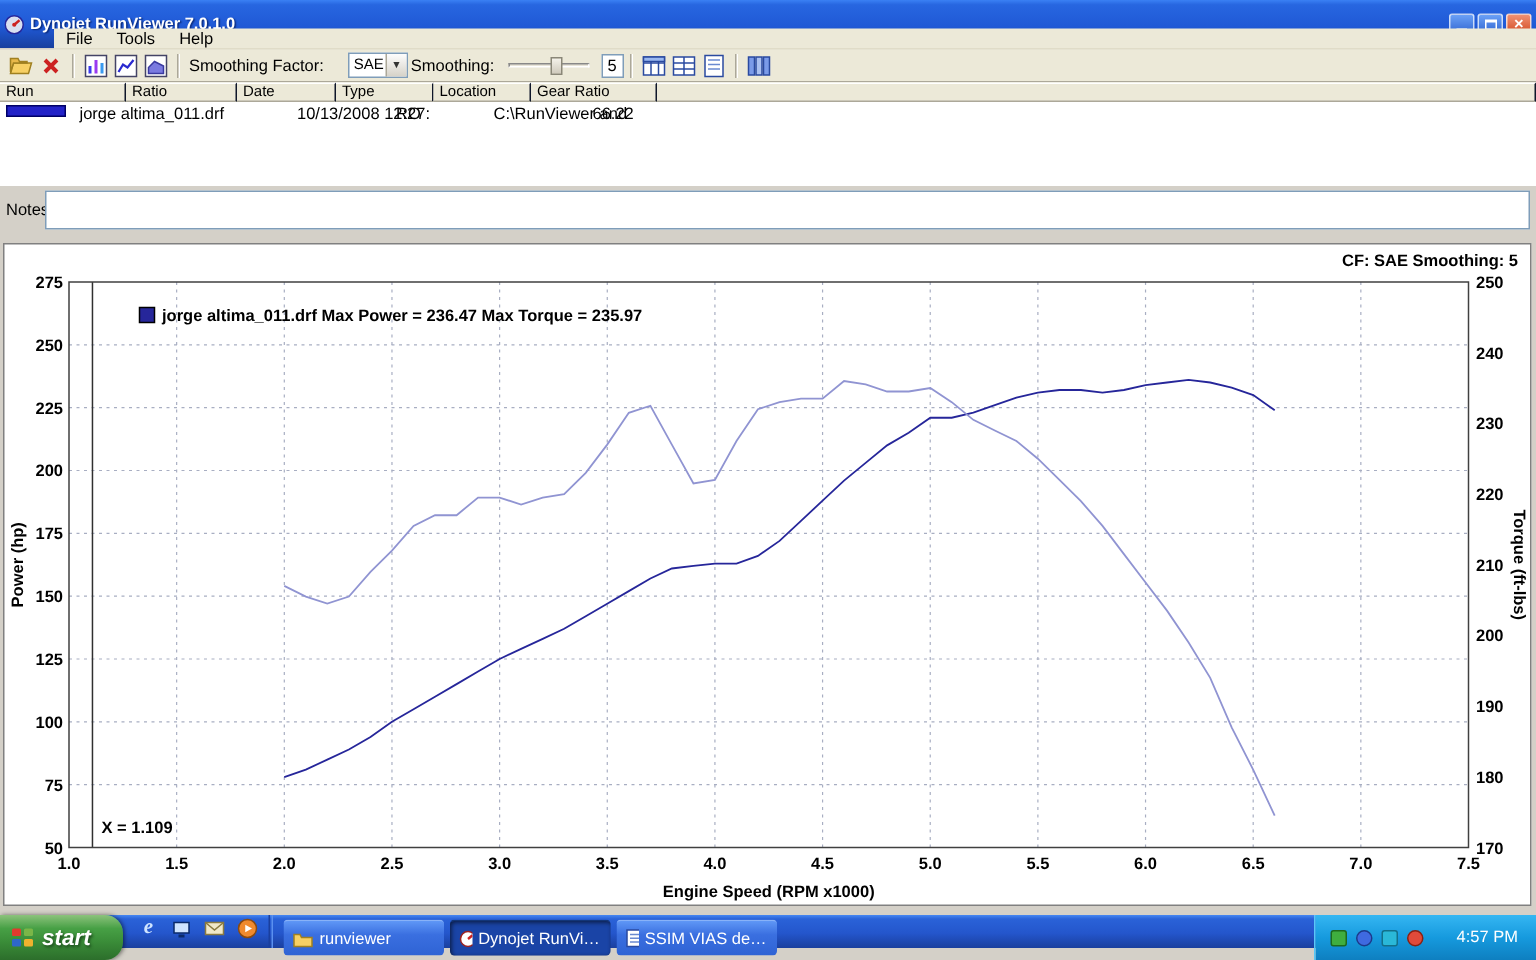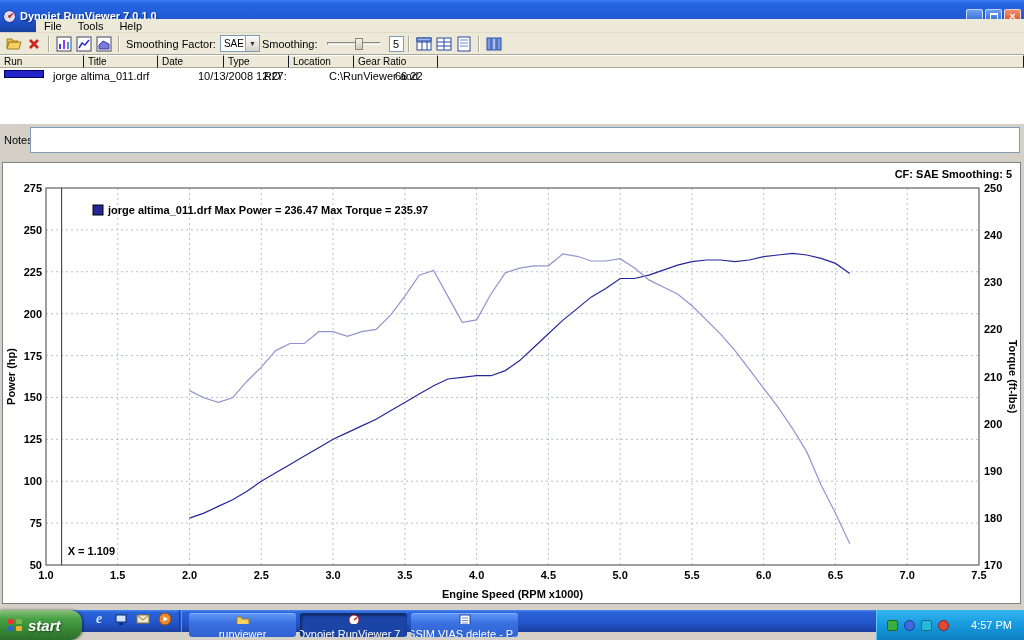--- a/index.html
+++ b/index.html
@@ -20,21 +20,21 @@
   .glyph-max { width:8px; height:7px; border:1px solid #fff; border-top:2px solid #fff; }
 
   
   .menubar { position:absolute; left:0; top:19px; width:1024px; height:14px; background:#ece9d8; display:flex; align-items:center; border-bottom:1px solid #e0dcc8;margin-left:36px; }
   .menu-item { padding:0 8px; height:14px; line-height:14px; }
   .toolbar { position:absolute; left:0; top:33px; width:1024px; height:22px; background:#ece9d8; border-bottom:1px solid #aca899;
     display:flex; align-items:center; padding-left:4px; }
   .tb-icon { width:20px; height:18px; display:flex; align-items:center; justify-content:center; border:1px solid transparent; }
   .tb-sep { width:2px; height:16px; border-left:1px solid #aca899; border-right:1px solid #fff; margin:0 4px; }
   .tb-label { margin:0 4px 0 2px; }
-  .combo { display:flex; width:40px; height:17px; border:1px solid #7f9db9; background:#fff; align-items:center; }
+  .combo { display:flex; width:40px; height:17px; border:1px solid #7f9db9; background:#fff; align-items:center;margin-left:12px; }
   .combo .val { flex:1; padding-left:3px; font-size:10px; }
   .combo .arrow { width:14px; height:15px; background:linear-gradient(180deg,#fdfdfd,#d6d2c8); border-left:1px solid #aca899; font-size:7px; display:flex; align-items:center; justify-content:center; color:#333; }
   .slider { position:relative; width:58px; height:16px; margin:0 3px; }
   .slider .groove { position:absolute; left:2px; right:2px; top:6px; height:3px; border:1px solid #888; border-bottom-color:#fff; border-right-color:#fff; background:#e8e4d8; }
   .slider .thumb { position:absolute; left:30px; top:2px; width:8px; height:12px; background:linear-gradient(180deg,#f4f2ea,#cfcabc); border:1px solid #8a8778; }
   .value-box { width:15px; height:16px; border:1px solid #7f9db9; background:#fff; text-align:center; line-height:15px; margin-left:3px; }
 
   
   .colheaders { position:absolute; left:0; top:55px; width:1024px; height:13px; display:flex; background:#ece9d8; }
   .hcell { height:13px; line-height:12px; padding-left:4px; font-size:10px; background:#ece9d8;
@@ -66,21 +66,21 @@
   .startbtn { height:30px; width:82px; border-radius:0 12px 12px 0;
     background:linear-gradient(180deg,#8cc27c 0%, #47a045 30%, #3a8c38 60%, #2c6e2b 100%);
     box-shadow:1px 0 3px rgba(0,0,0,.5); display:flex; align-items:center; gap:5px; padding:0 10px 0 7px;
     color:#fff; font-weight:bold; font-style:italic; font-size:15px; text-shadow:1px 1px 2px #1c4a1c; }
   .qlaunch { display:flex; align-items:center; gap:4px; margin-left:8px; }
   .ql-icon { width:18px; height:18px; display:flex; align-items:center; justify-content:center; }
   .tbar-sep { width:3px; height:22px; margin:0 5px; border-left:1px solid #1a3f9e; border-right:1px solid #5a90f0; }
   .tbtn { margin:3px 2px 0 2px; height:24px; width:107px; border-radius:3px;
     background:linear-gradient(180deg,#5f97f6 0%, #3a6fe0 40%, #2f63d4 100%);
     border-top:1px solid #88b2f8; color:#fff; display:flex; align-items:center; gap:4px; padding:0 6px;
-    font-size:11px; white-space:nowrap; overflow:hidden;flex-direction:column; }
+    font-size:11px; white-space:nowrap; overflow:hidden; }
   .tbtn.active { background:#1a44a6; box-shadow:inset 1px 1px 3px rgba(0,0,0,.6); border-top:1px solid #123578; }
   .tbtn .lbl { overflow:hidden; text-overflow:ellipsis; }
   .tray { margin-left:auto; height:30px; display:flex; align-items:center; gap:6px; padding:0 12px 0 10px;
     background:linear-gradient(180deg,#35b6f2 0%, #169ade 50%, #0e7fc0 100%);
     border-left:1px solid #58c8f8; color:#fff; }
   .tray-ico { width:11px; height:11px; border-radius:2px; }
   .clock { font-size:11px; color:#fff; margin-left:16px; }
 </style>
 </head>
 <body>
@@ -189,21 +189,21 @@
       <svg width="16" height="16">
         <rect x="1" y="2" width="4" height="12" fill="#7a9ae8" stroke="#2a4aa0"></rect>
         <rect x="6" y="2" width="4" height="12" fill="#aac0f0" stroke="#2a4aa0"></rect>
         <rect x="11" y="2" width="4" height="12" fill="#7a9ae8" stroke="#2a4aa0"></rect>
       </svg>
     </div>
   </div>
 
   <div class="colheaders">
     <div class="hcell" style="width:84px">Run</div>
-    <div class="hcell" style="width:74px">Title</div>
+    <div class="hcell" style="width:74px">Ratio</div>
     <div class="hcell" style="width:66px">Date</div>
     <div class="hcell" style="width:65px">Type</div>
     <div class="hcell" style="width:65px">Location</div>
     <div class="hcell" style="width:84px">Gear Ratio</div>
     <div class="hcell" style="flex:1"></div>
   </div>
 
   <div class="listarea">
     <div class="listrow">
       <span class="run-icon"></span>

